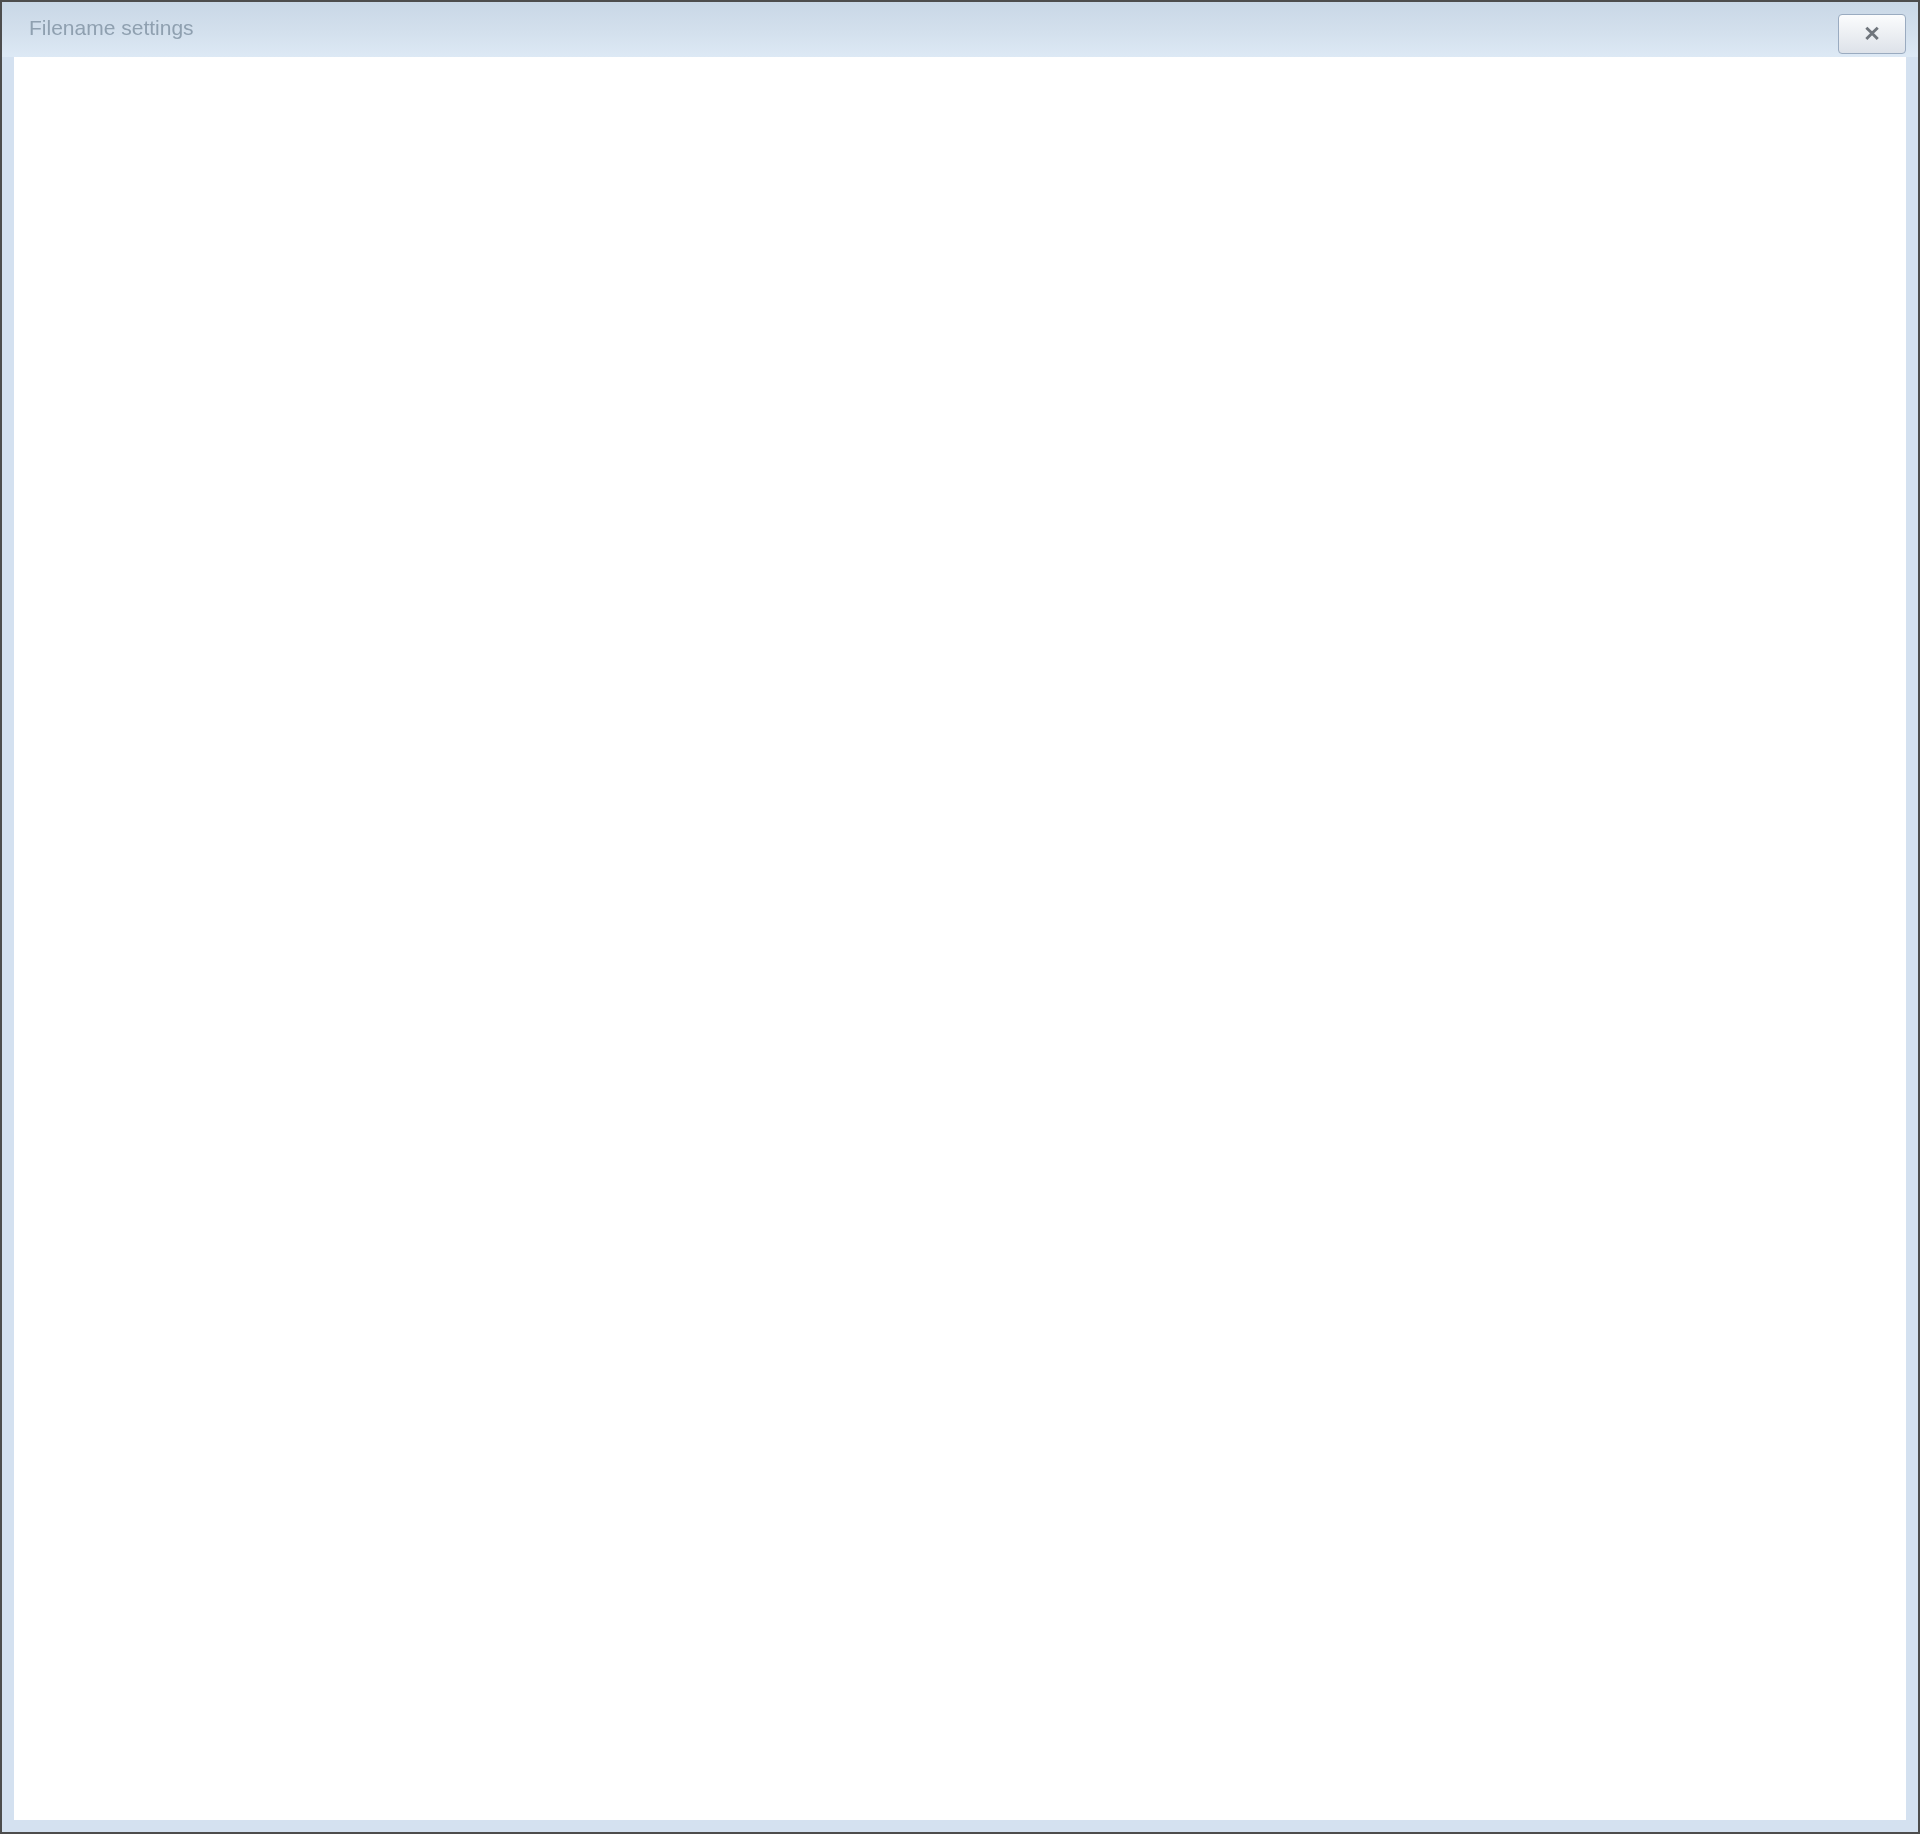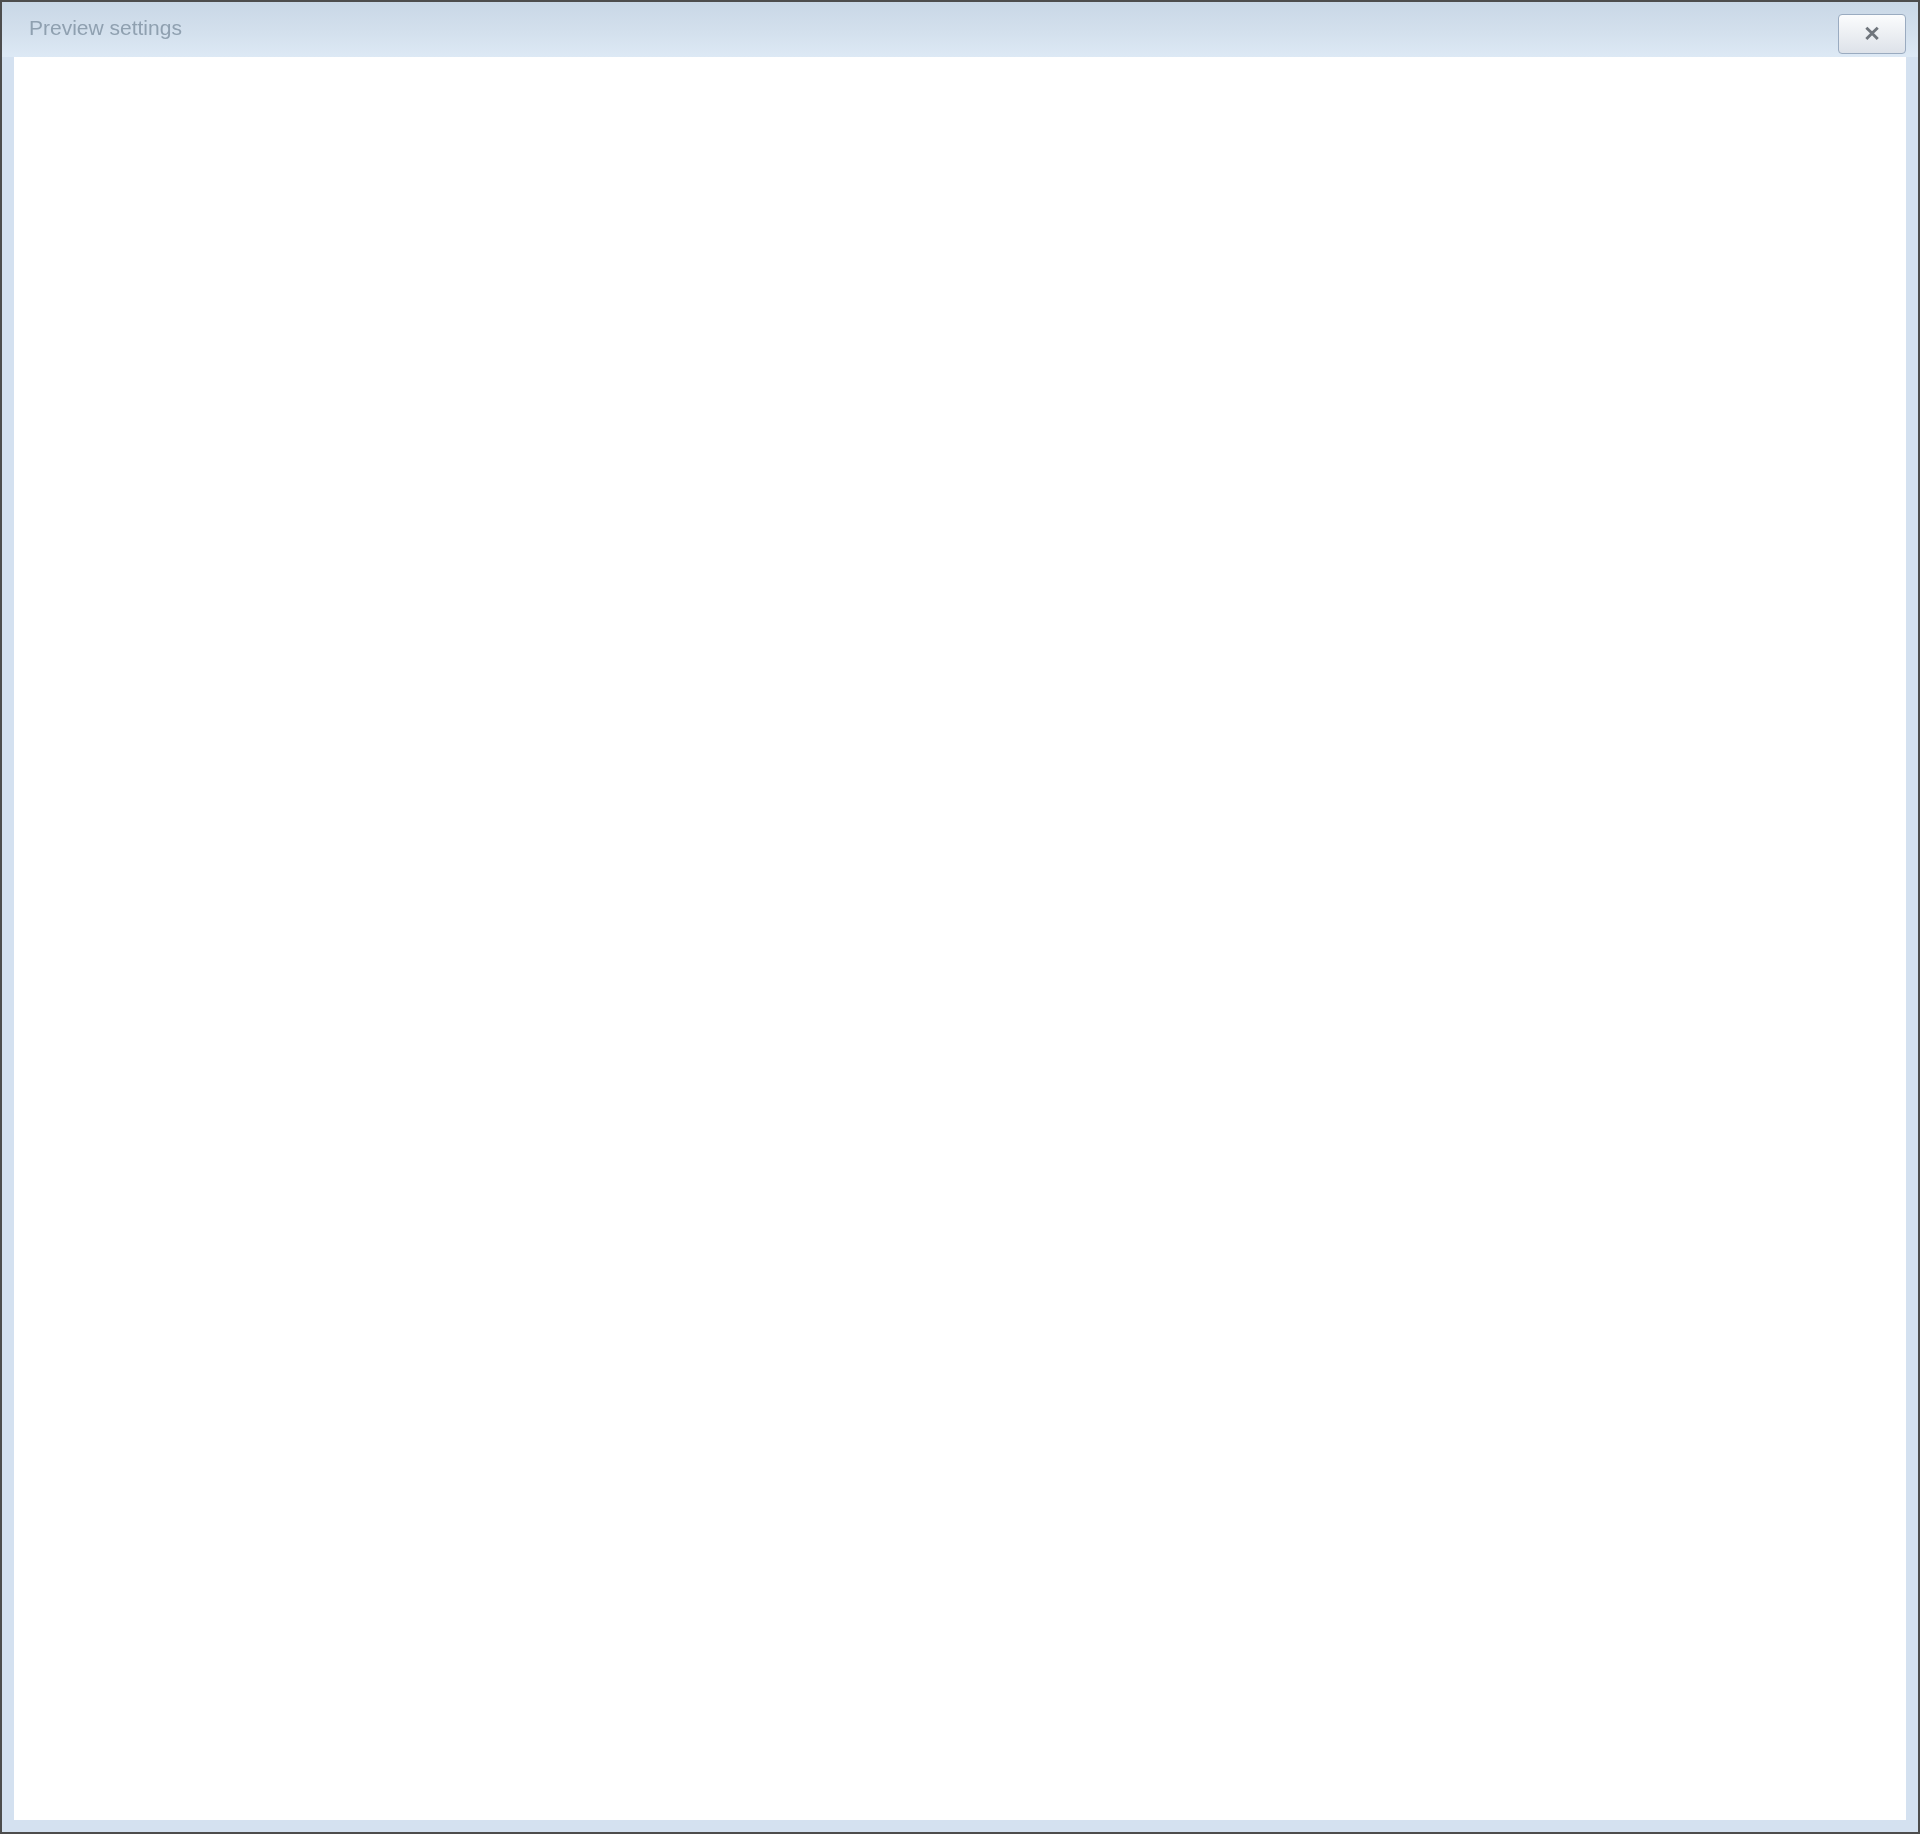--- a/index.html
+++ b/index.html
@@ -115,21 +115,21 @@
   .btn-ok{ left:1460px; width:140px; }
   .btn-cancel{ left:1615px; width:142px; }
   .btn-apply{ left:1768px; width:129px; }
 </style>
 </head>
 <body>
 
 <div class="window">
 
   <div class="titlebar">
-    <div class="titlebar-text">Preview settings</div>
+    <div class="titlebar-text">Filename settings</div>
     <div class="close-btn">
       <span>✕</span>
     </div>
   </div>
   <div class="frame-left"></div>
   <div class="frame-right"></div>
   <div class="frame-bottom"></div>
   <div class="content"></div>
 
   <svg class="abs hdr-icon" viewBox="0 0 32 32">

